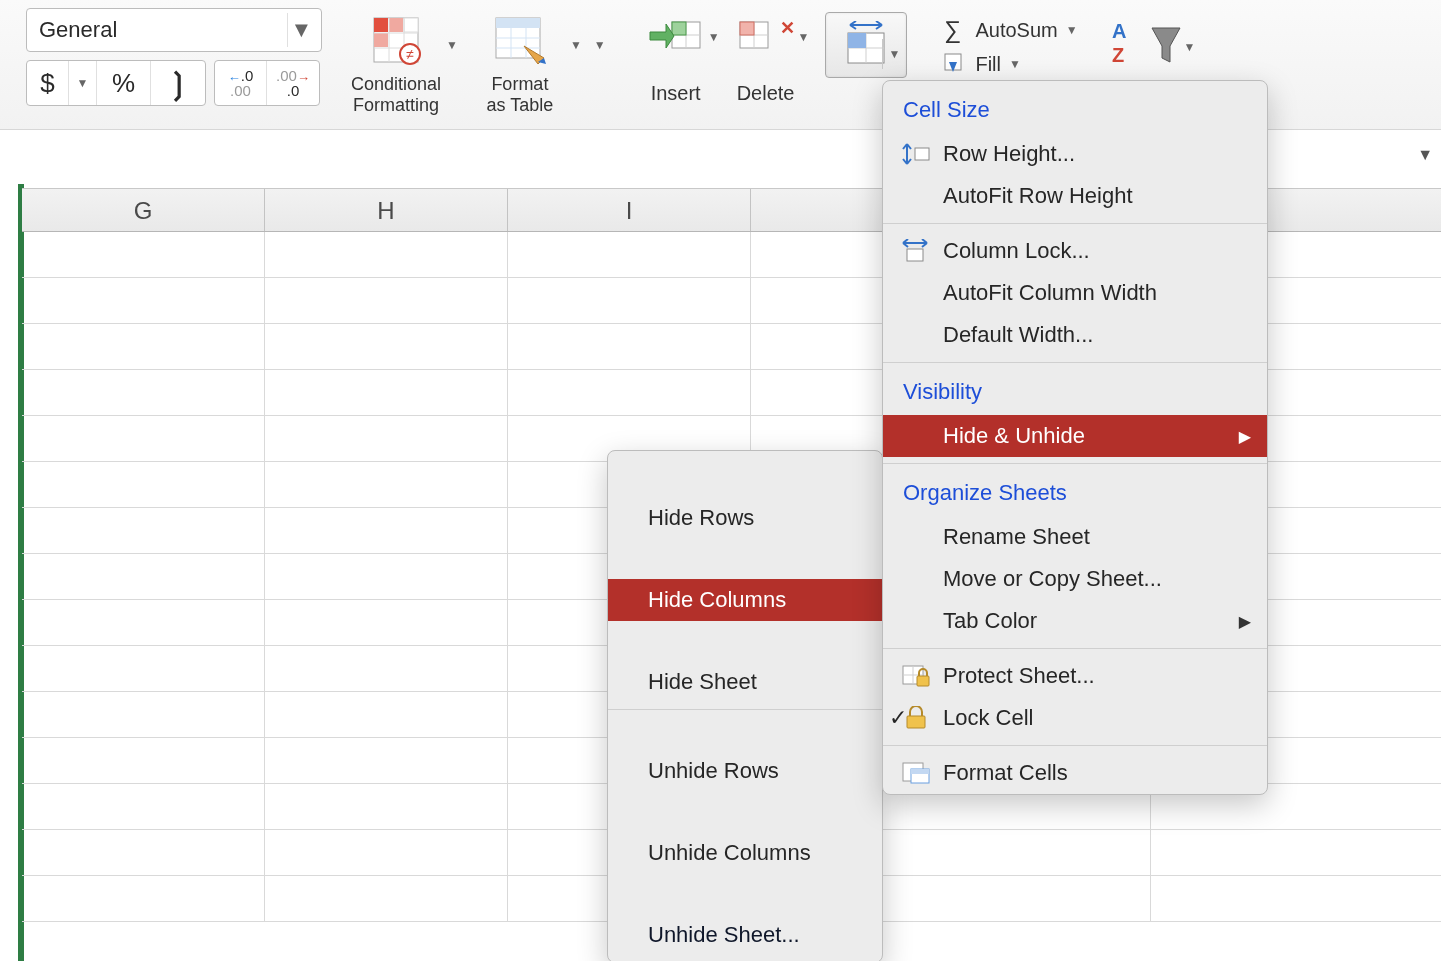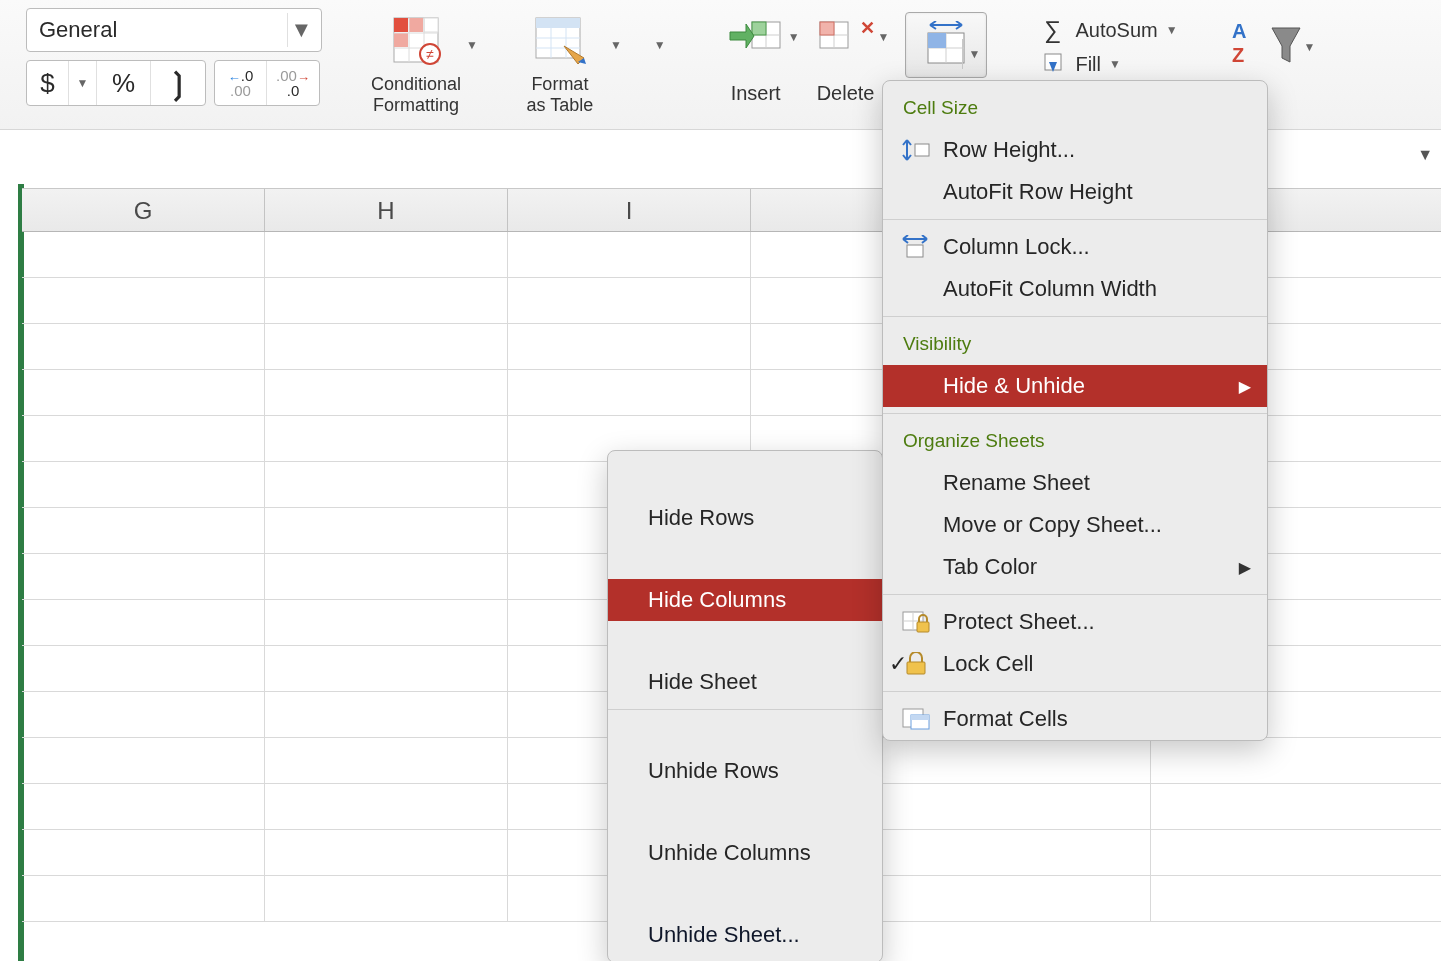--- a/index.html
+++ b/index.html
@@ -7,21 +7,20 @@
 
   
   .ribbon {
     height: 130px;
     background: linear-gradient(#fafafa, #f2f2f2);
     border-bottom: 1px solid #d7d7d7;
     display: flex;
     align-items: flex-start;
     padding: 8px 6px 0 6px;
     position: relative;
-    gap: 20px;
   }
 
   
   .number-section {
     display: flex;
     flex-direction: column;
     gap: 8px;
     margin-right: 24px;
     margin-left: 20px;
   }
@@ -216,22 +215,22 @@
     background: #ececec;
     border: 1px solid #bcbcbc;
     border-radius: 8px;
     box-shadow: 0 10px 30px rgba(0,0,0,0.22);
     font-size: 22px;
     color: #262626;
     padding: 6px 0;
     z-index: 20;
   }
   .menu .section-title {
-    font-size: 19px;
-    color: #4d7c0f;
+    font-size: 22px;
+    color: #1d4ed8;
     padding: 10px 20px 10px 20px;
   }
   .menu .item {
     display:flex;
     align-items:center;
     padding: 8px 20px 8px 60px;
     position:relative;
     white-space: nowrap;
   }
   .menu .item .sub-arrow {
@@ -567,20 +566,23 @@
           <path d="M2 4 L26 4" stroke="#3372c8" stroke-width="2"></path>
           <path d="M2 4 L7 0 M2 4 L7 8 M26 4 L21 0 M26 4 L21 8" stroke="#3372c8" stroke-width="2"></path>
           <rect x="6" y="10" width="16" height="12" fill="#fff" stroke="#8a8a8a"></rect>
         </svg>
     </span>
     <span>Column Lock...</span>
   </div>
   <div class="item">
       <span>AutoFit Column Width</span>
     </div>
+  <div class="item">
+      <span>Default Width...</span>
+    </div>
   <hr>
   <div class="section-title">Visibility</div>
   <div class="item highlight">
     <span>Hide &amp; Unhide</span>
     <span class="sub-arrow">▶</span>
   </div>
   <hr>
   <div class="section-title">Organize Sheets</div>
   <div class="item">
       <span>Rename Sheet</span>

